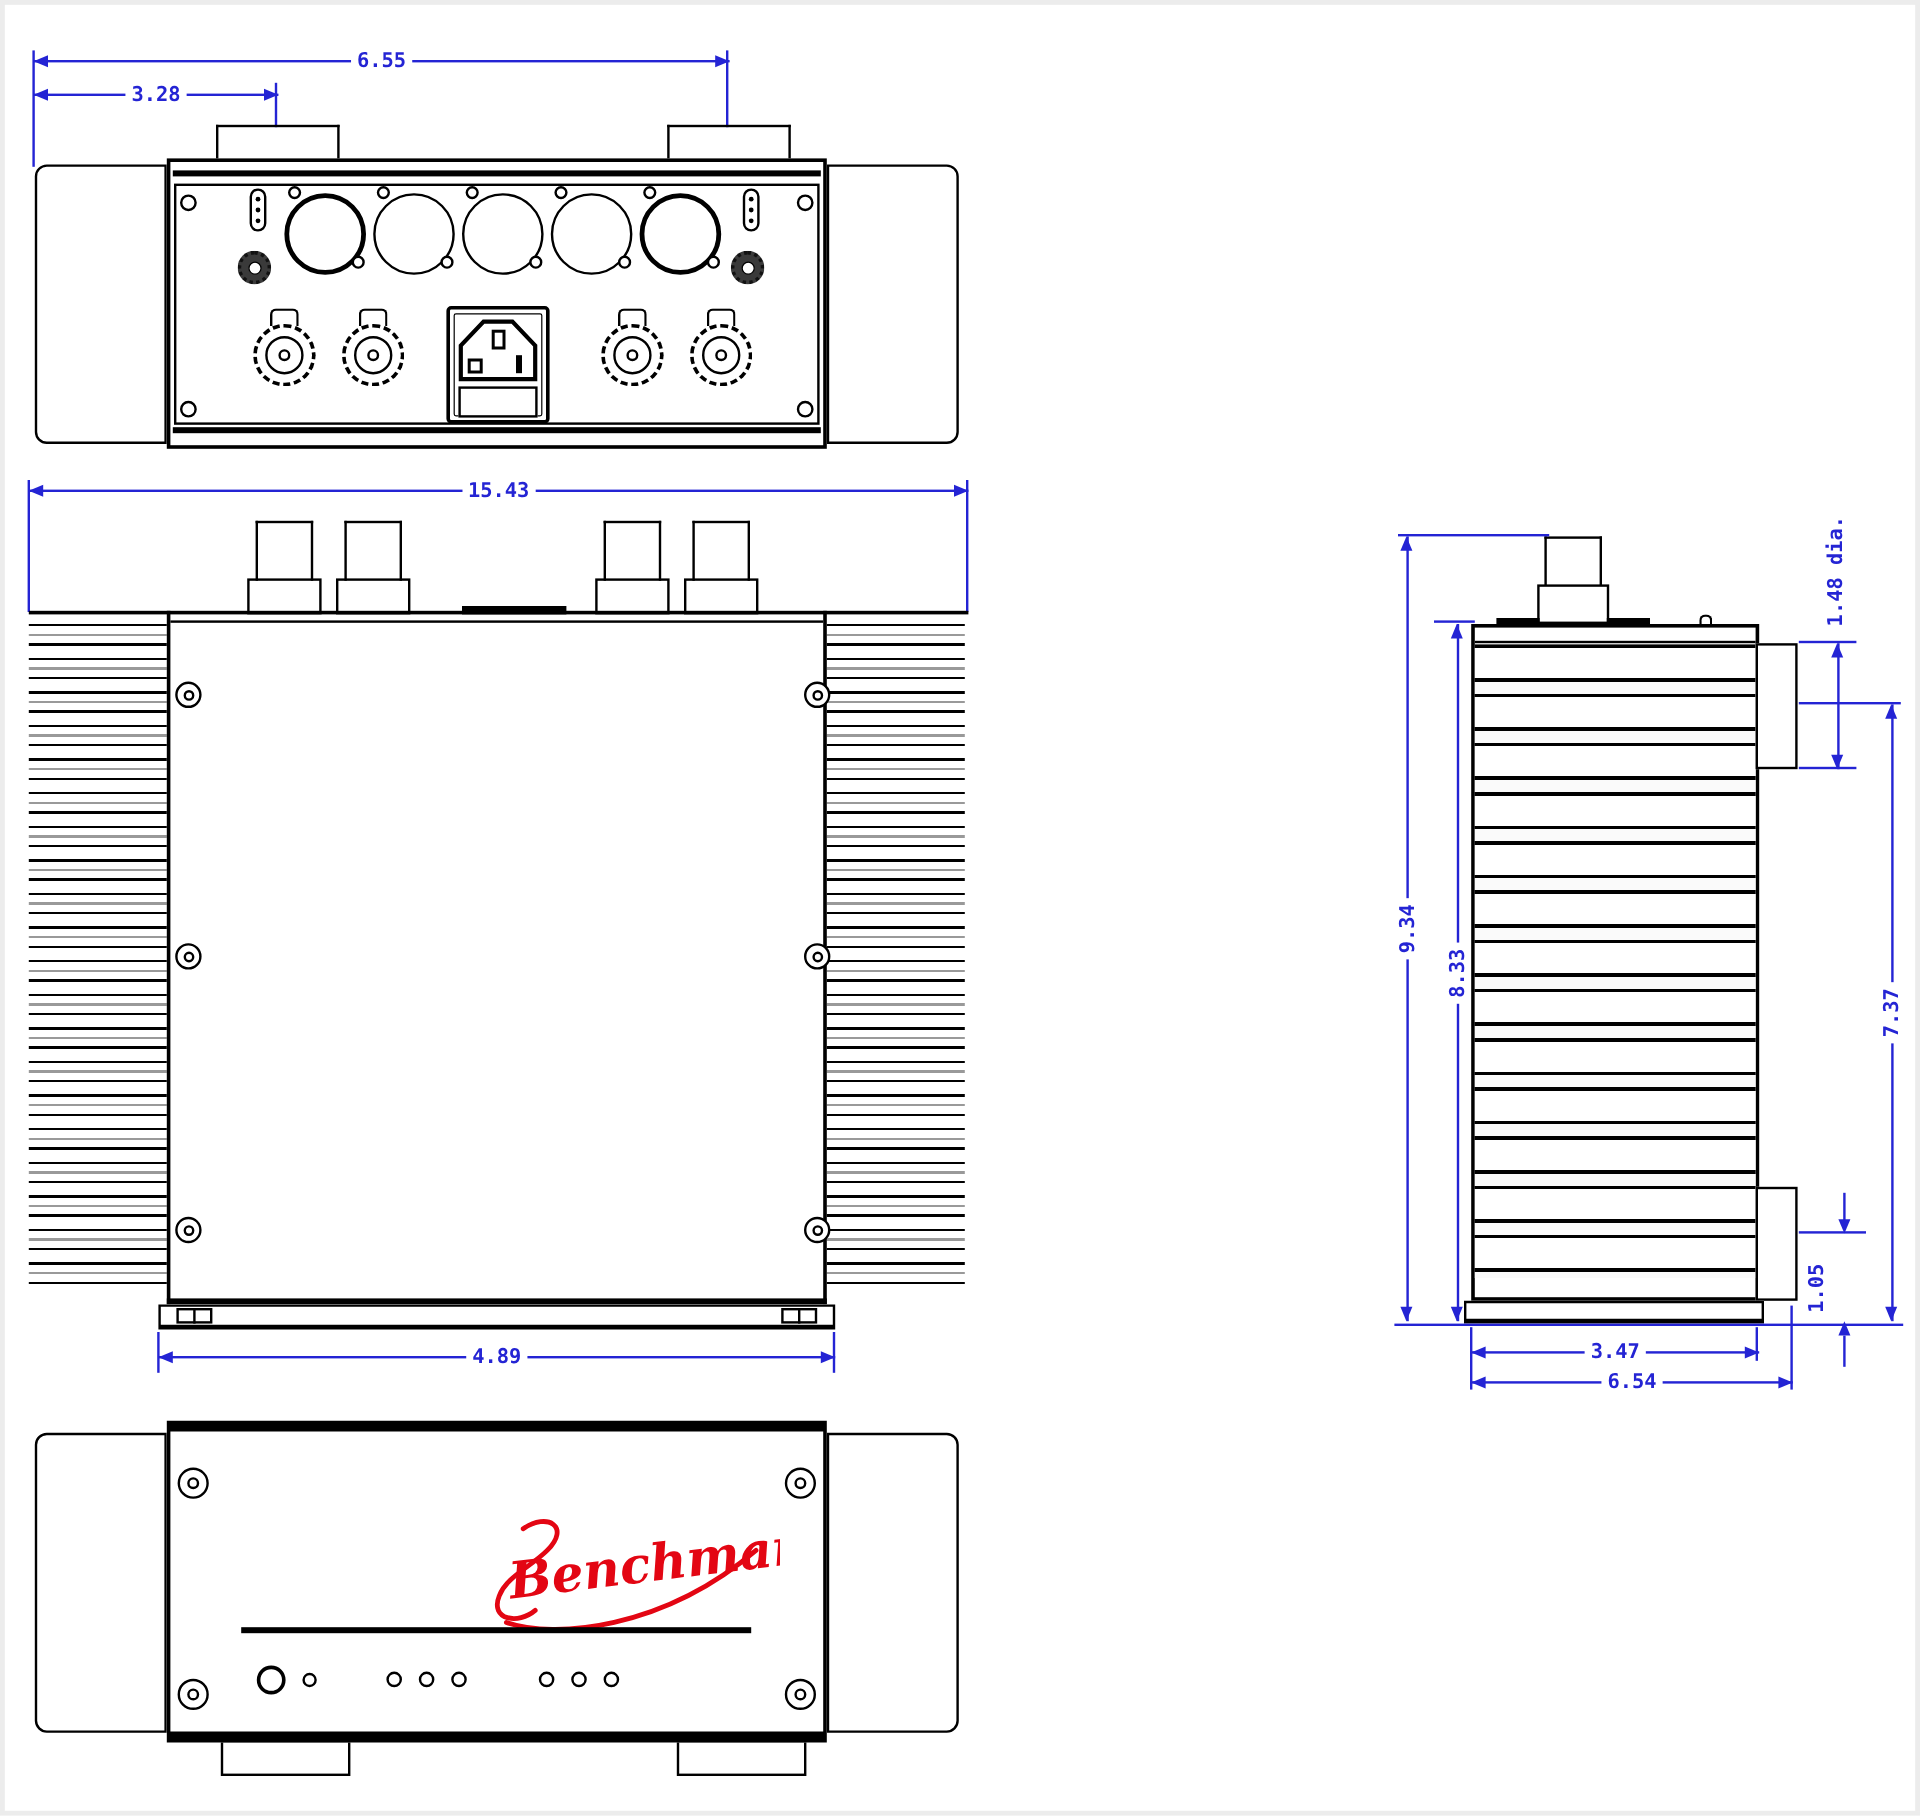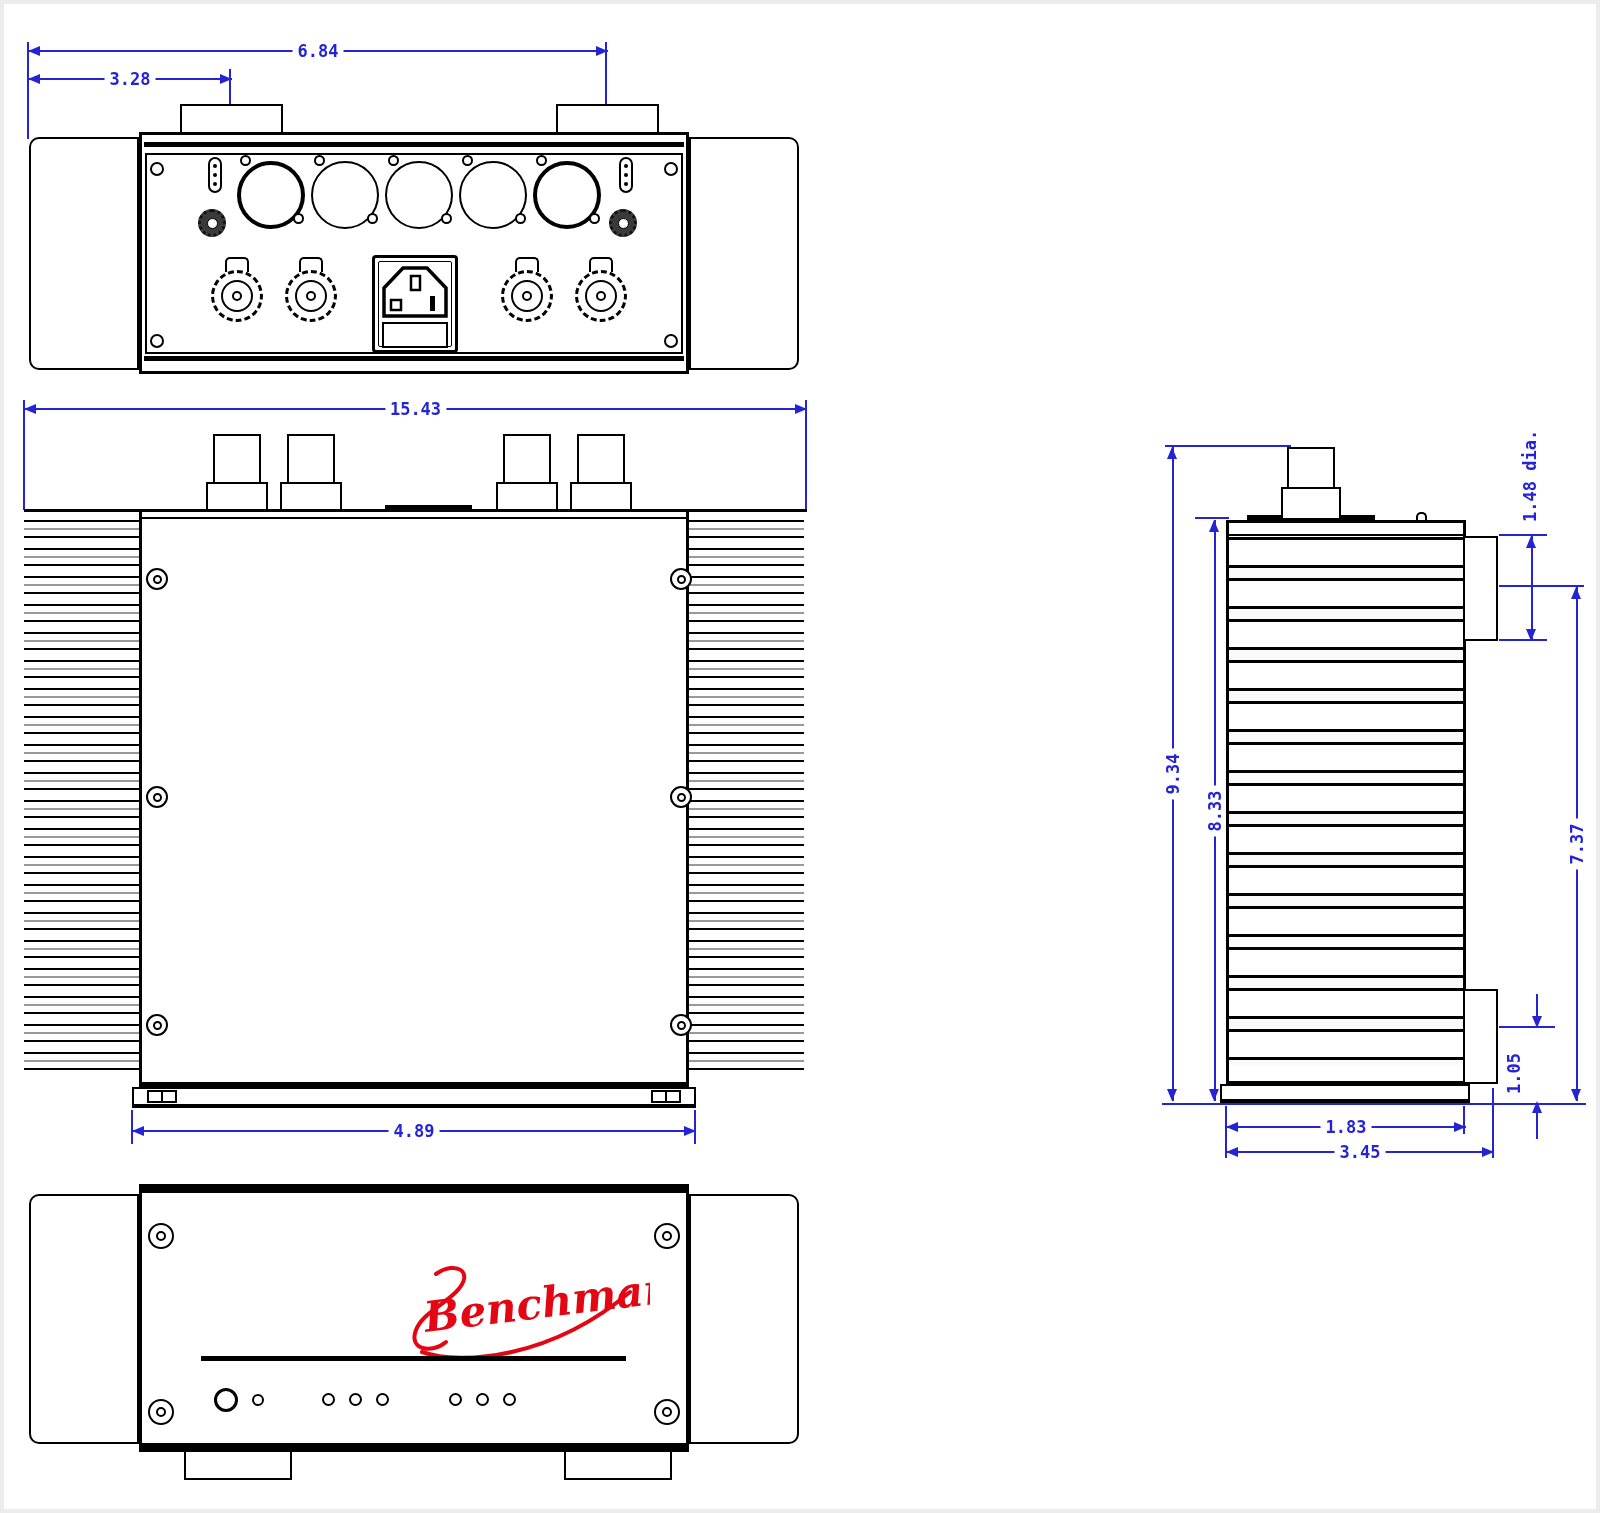--- a/index.html
+++ b/index.html
@@ -79,21 +79,21 @@
 </style>
 </head>
 <body>
 
 <div>
 
   <div class="hdim" style="left:24px;top:39px;width:580px">
     <span class="al"></span>
       <span class="ln"></span>
       <span class="ar"></span>
-    <span class="lb dimtxt">6.84</span>
+    <span class="lb dimtxt">6.55</span>
   </div>
   <div class="hdim" style="left:24px;top:67px;width:204px">
     <span class="al"></span>
       <span class="ln"></span>
       <span class="ar"></span>
     <span class="lb dimtxt">3.28</span>
   </div>
   <div class="ext" style="left:23px;top:38px;width:2px;height:97px"></div>
   <div class="ext" style="left:601px;top:38px;width:2px;height:64px"></div>
   <div class="ext" style="left:225px;top:65px;width:2px;height:37px"></div>
@@ -299,27 +299,27 @@
   <div class="ext" style="left:1495px;top:530px;width:48px;height:2px"></div>
   <div class="ext" style="left:1495px;top:635px;width:48px;height:2px"></div>
   <div class="ext" style="left:1495px;top:581px;width:85px;height:2px"></div>
   <div class="ext" style="left:1495px;top:1022px;width:56px;height:2px"></div>
   <div class="ext" style="left:1158px;top:1099px;width:424px;height:2px"></div>
 
   <div class="hdim" style="left:1222px;top:1115px;width:240px">
     <span class="al"></span>
       <span class="ln"></span>
       <span class="ar"></span>
-    <span class="lb dimtxt">1.83</span>
+    <span class="lb dimtxt">3.47</span>
   </div>
   <div class="hdim" style="left:1222px;top:1140px;width:268px">
     <span class="al"></span>
       <span class="ln"></span>
       <span class="ar"></span>
-    <span class="lb dimtxt">3.45</span>
+    <span class="lb dimtxt">6.54</span>
   </div>
   <div class="ext" style="left:1221px;top:1102px;width:2px;height:52px"></div>
   <div class="ext" style="left:1459px;top:1102px;width:2px;height:28px"></div>
   <div class="ext" style="left:1488px;top:1084px;width:2px;height:70px"></div>
 </div>
 
 <div>
   <div class="box" style="left:25px;top:1190px;width:110px;height:250px;border-radius:10px 0 0 10px"></div>
   <div class="box" style="left:685px;top:1190px;width:110px;height:250px;border-radius:0 10px 10px 0"></div>
   <div class="box" style="left:180px;top:1446px;width:108px;height:30px;border-width:2.5px"></div>

